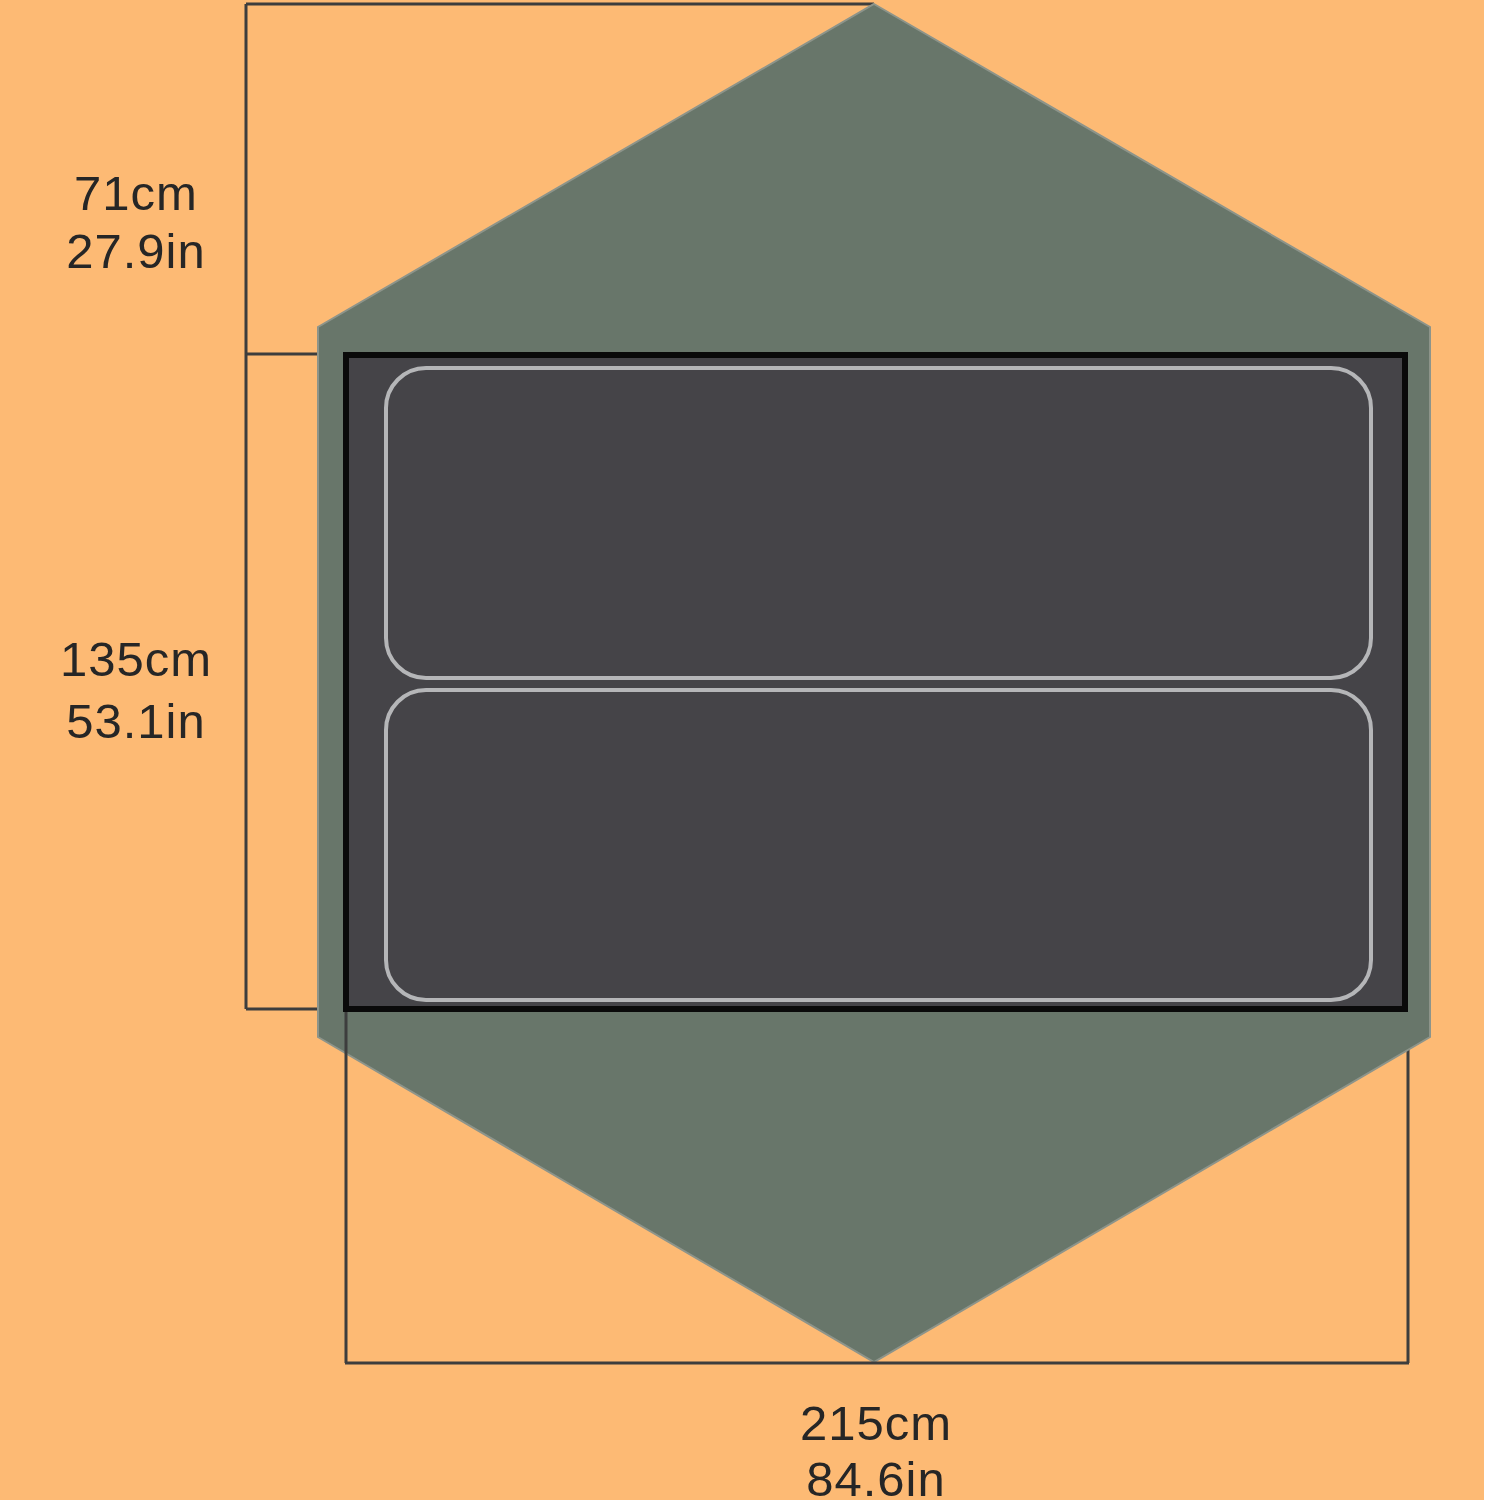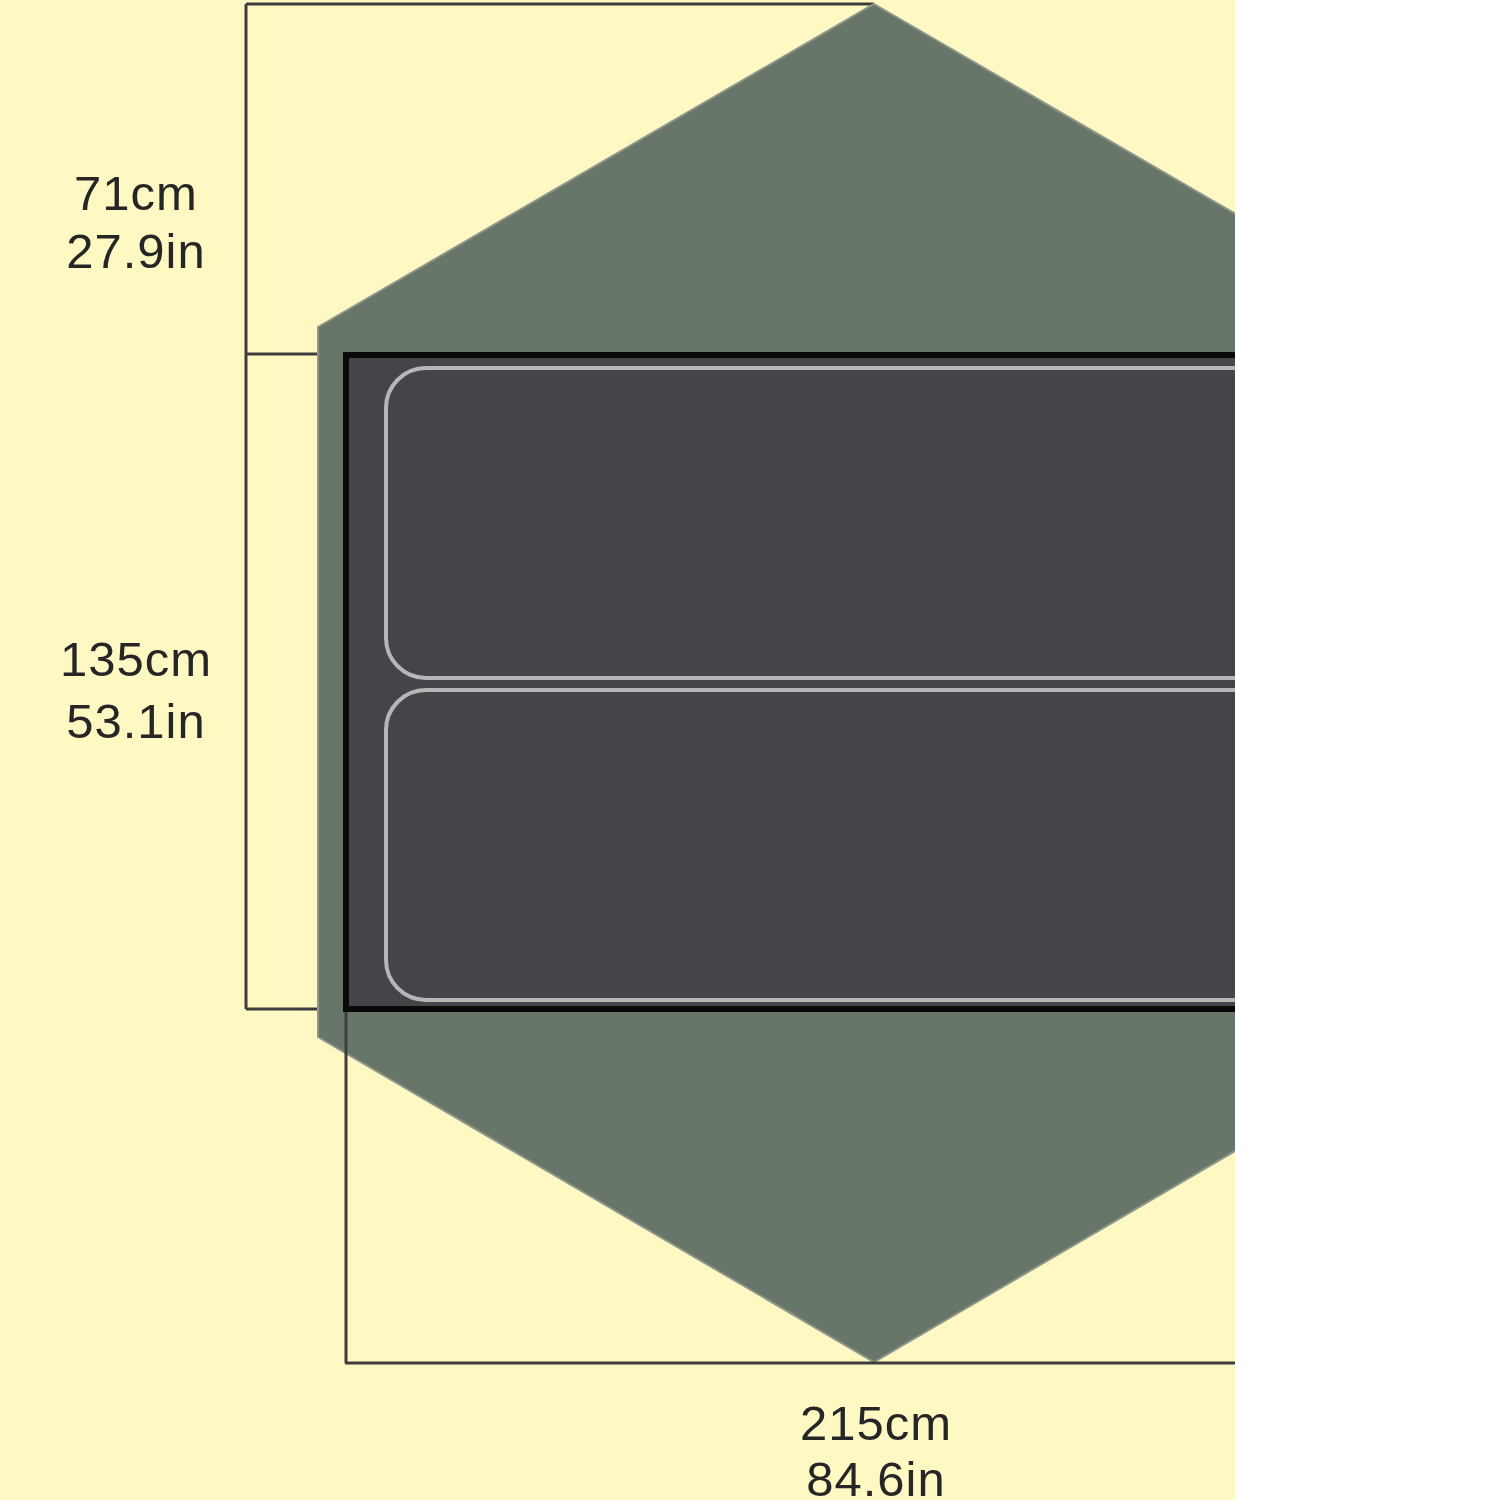--- a/index.html
+++ b/index.html
@@ -2,23 +2,23 @@
 <html><head>
 <meta charset="utf-8">
 <style>
   html, body {
     margin: 0;
     padding: 0;
     background: #ffffff;
   }
   .stage {
     position: relative;
-    width: 1235px;
+    width: 1484px;
     height: 1500px;
-    background: #fef9c3;
+    background: #fdba74;
     overflow: hidden;
     font-family: "Liberation Sans", sans-serif;
   }
   svg {
     display: block;
   }
   .dim-line {
     fill: none;
     stroke-width: 3;
     stroke-linecap: butt;

